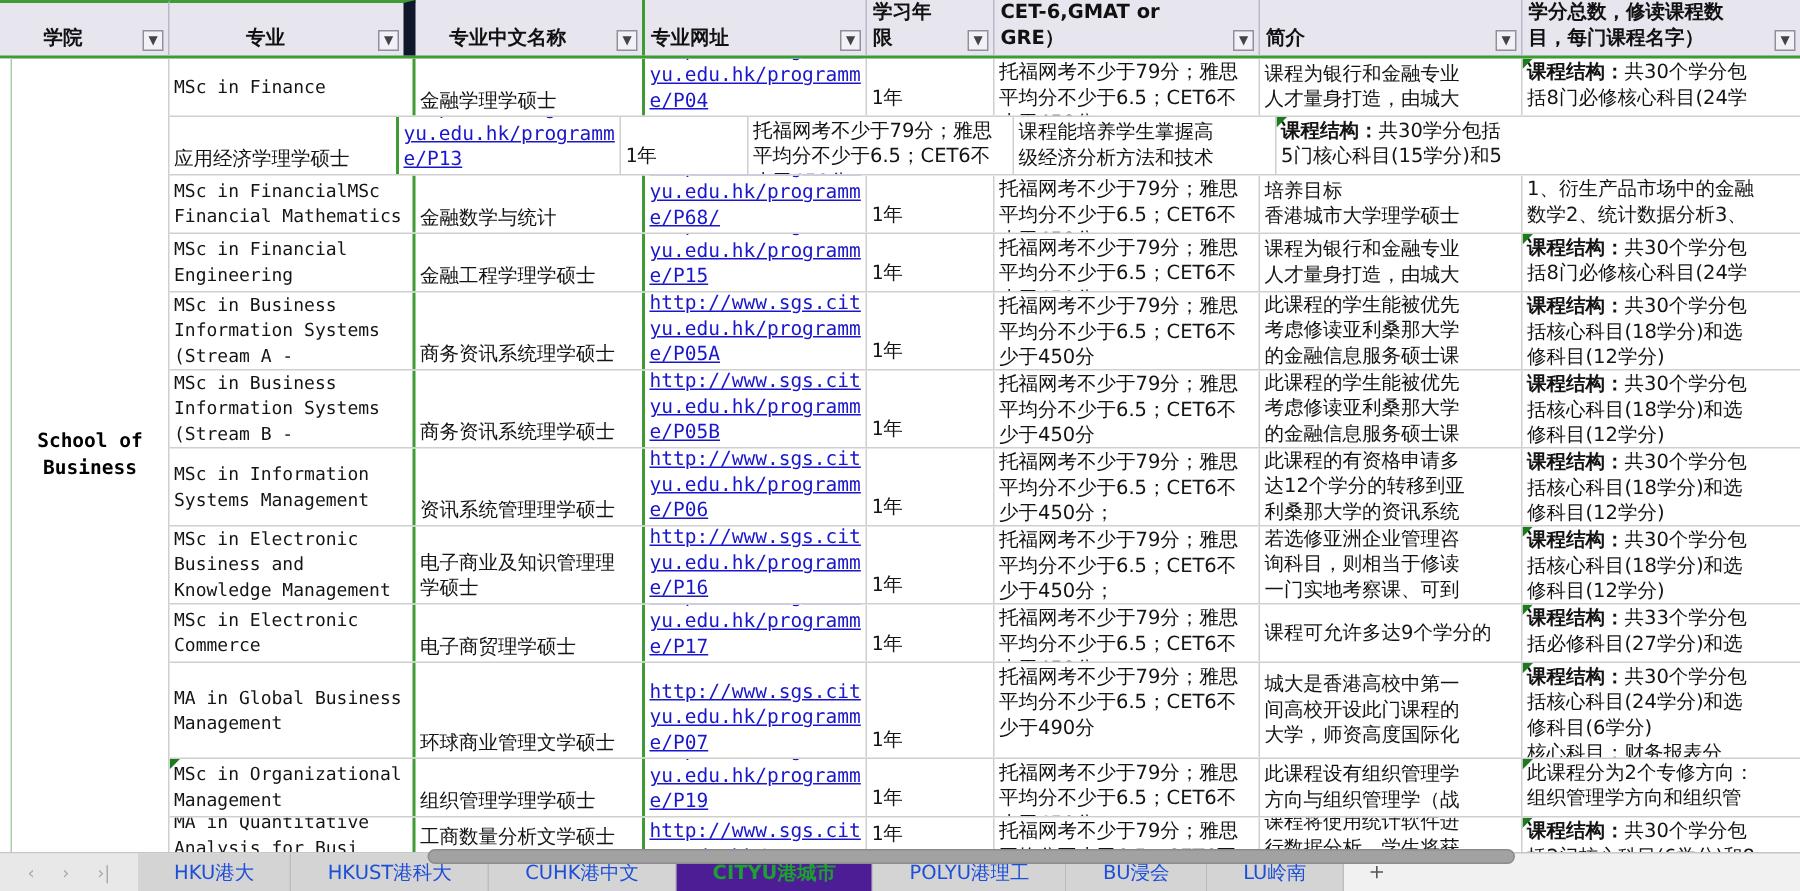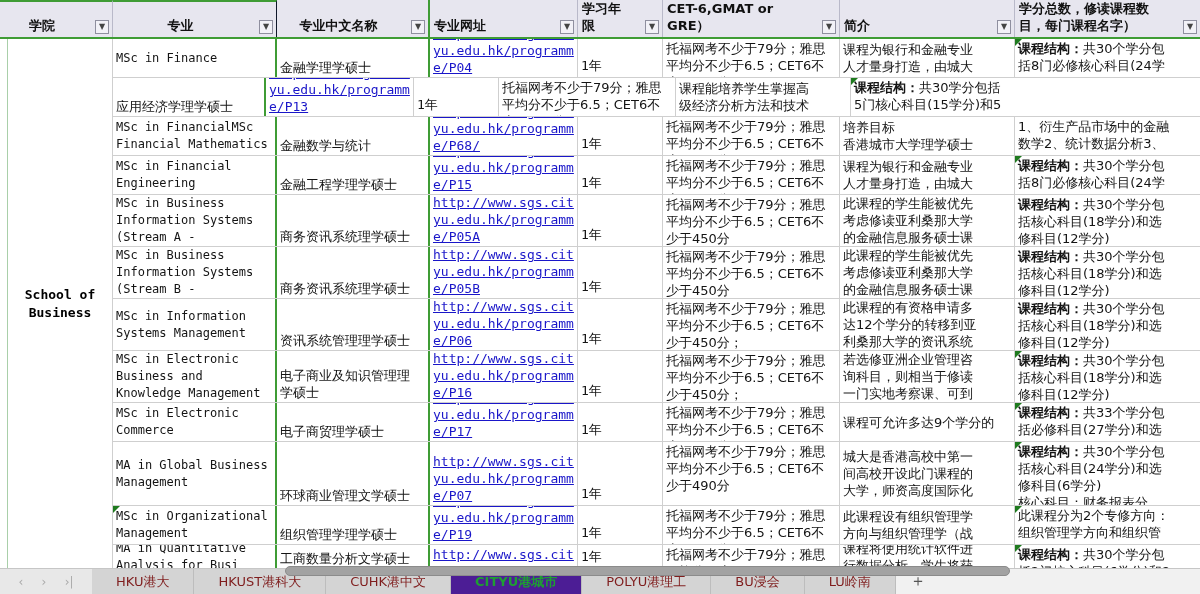--- a/index.html
+++ b/index.html
@@ -9,21 +9,21 @@
 
   
   .header { display:flex; height:39px; border-bottom:2px solid #3f9c35; background:#e7e6ef; }
   .hcell { position:relative; display:flex; align-items:flex-end; overflow:hidden;
            border-right:1px solid #b9b9c9; padding:2px 32px 3px 4px;
            font-weight:bold; font-size:13px; line-height:17px; color:#111;
            white-space:pre-line; }
   .hcell .hlabel { display:block; width:100%; }
   .hcell.center .hlabel { text-align:center; }
   .h0 { width:113px; border-top:2px solid #3f9c35; }
-  .h1 { width:164px; border-top:2px solid #3f9c35; border-right:1px solid #0f172a; }
+  .h1 { width:164px; border-top:2px solid #3f9c35; border-right:8px solid #0f172a; }
   .h2 { width:153px; border-right:2px solid #3f9c35; }
   .h3 { width:148px; }
   .h4 { width:85px; }
   .h5 { width:177px; }
   .h6 { width:175px; }
   .h7 { width:185px; border-right:none; }
   .filter-btn { position:absolute; right:3px; bottom:3px; width:14px; height:14px;
                 background:#f2f1f7; border:1px solid #8f8f9f; color:#444;
                 font-size:8px; line-height:12px; text-align:center; cursor:pointer; }
 
@@ -68,21 +68,21 @@
              background:#a2a2a2; border:1px solid #8b8b8b; border-radius:5px; z-index:6; }
 
   
   .tabbar { position:absolute; left:0; bottom:0; width:1200px; height:26px;
             background:#f1f1f1; border-top:1px solid #c6c6c6; display:flex;
             align-items:stretch; z-index:5; font-size:13px; }
   .tabnav { width:92px; background:#e8e8e8; display:flex; align-items:center;
             justify-content:space-evenly; color:#ababab; font-size:12px; }
   .tabnav span { cursor:pointer; }
   .tab { padding:0 24px; display:flex; align-items:center; background:#d4d4d4;
-         border-right:1px solid #bdbdbd; color:#7f1d1d; cursor:pointer; white-space:nowrap; }
+         border-right:1px solid #bdbdbd; color:#1d4ed8; cursor:pointer; white-space:nowrap; }
   .tab.active { background:#4c1d95; color:#1e9f32; font-weight:bold; }
   .add-tab { padding:0 14px; display:flex; align-items:center; color:#555;
              font-size:16px; cursor:pointer; }
 </style>
 </head>
 <body>
 
 <div class="app">
 
   <div class="header" id="header-row">

